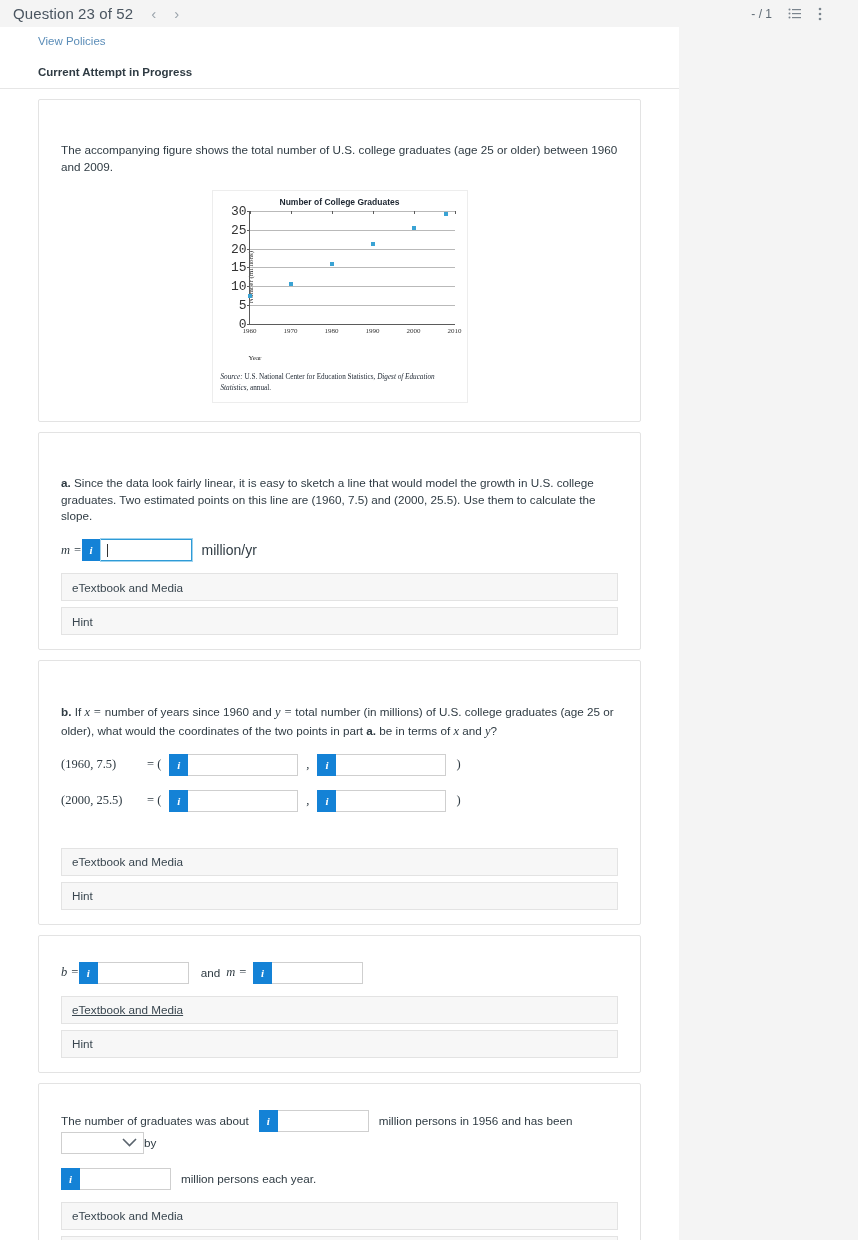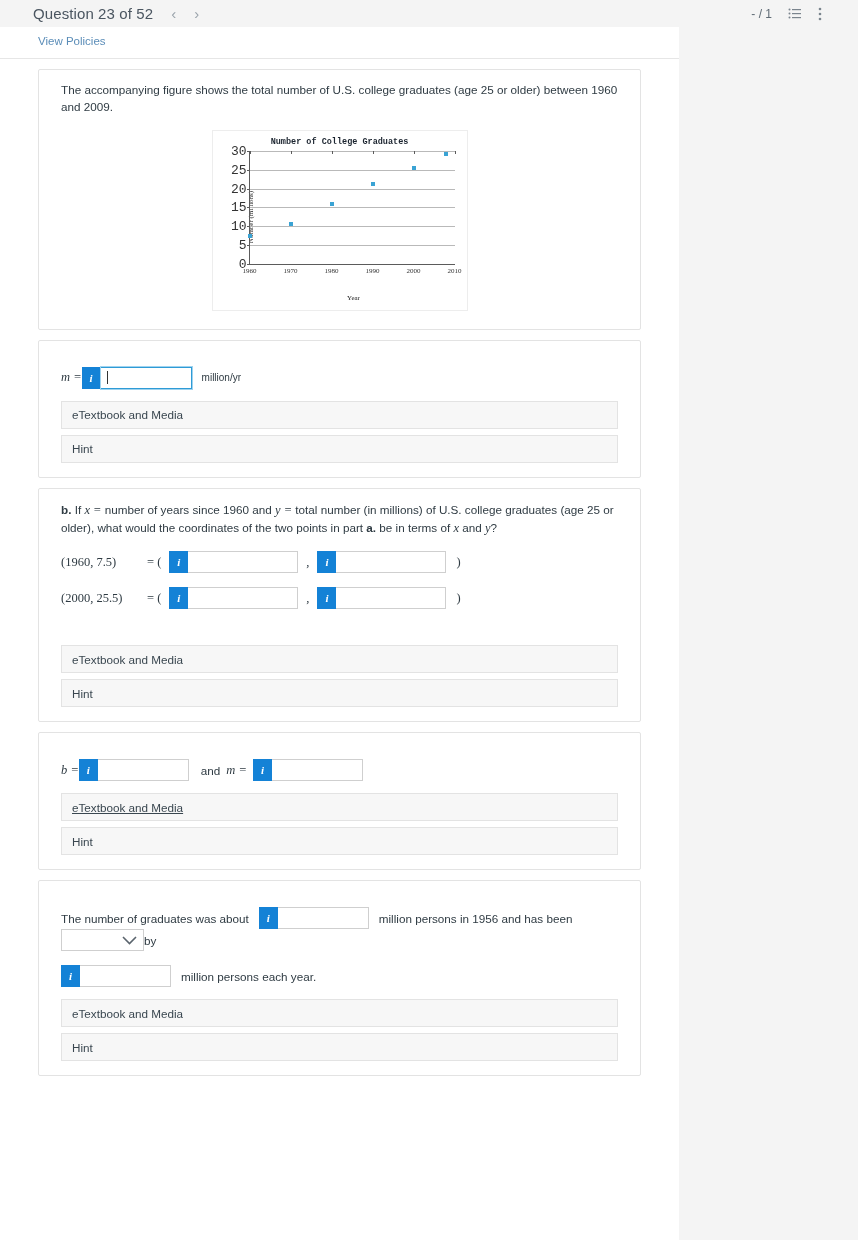--- a/index.html
+++ b/index.html
@@ -11,21 +11,21 @@
     font-size:12px;
     color:#2f3b43;
     overflow:hidden;
   }
 
   
   .topbar {
     height:27px; width:850px;
     background:#f4f4f4;
     display:flex; align-items:center;
-    padding:0 16px 0 33px;
+    padding:0 16px 0 13px;
   }
   .q-title { font-size:15px; color:#4a5560; letter-spacing:.1px; }
   .navarrows { display:flex; align-items:center; margin-left:16px; gap:14px; }
   .arrow {
     font-size:15px; color:#9aa3ab; cursor:pointer;
     line-height:1; padding:0 2px;
   }
   .topright { margin-left:auto; display:flex; align-items:center; gap:16px; padding-right:12px;}
   .score { font-size:12px; color:#5e6a74; }
   .icon-btn { cursor:pointer; display:flex; align-items:center; }
@@ -52,35 +52,35 @@
 
   
   .card {
     margin:10px 38px 0 38px;
     border:1px solid #e3e3e3;
     background:#fff;
     border-radius:2px;
     padding:12px 0 14px 0;
   }
   .card.first { margin-top:10px; }
-  .qtext { padding:0 22px 0 22px; line-height:1.45; font-size:11.7px; }
+  .qtext { padding:0 22px 0 22px; line-height:1.45; font-size:11.7px;margin-top:30px; }
   .qtext b { font-weight:bold; }
   .mi { font-family:"Liberation Serif", serif; font-style:italic; font-size:12.5px; }
   .mn { font-family:"Liberation Serif", serif; font-size:12.5px; }
 
   
   .figure-wrap { display:flex; justify-content:center; padding:14px 0 4px 0; }
   .figure {
     width:256px; background:#fff;
     border:1px solid #ededed;
     padding:6px 8px 8px 8px;
   }
   .fig-title {
     text-align:center; font-weight:bold; font-size:8.5px;
-    font-family:Liberation Mono, monospace; color:#1c2530; margin-bottom:4px;
+    font-family:Liberation Sans, sans-serif; color:#1c2530; margin-bottom:4px;
   }
   .plotbox { position:relative; height:132px; margin-left:28px; margin-right:4px; }
   .axis-area { position:absolute; inset:0 0 18px 0; border-left:1px solid #5b5b5b; border-bottom:1px solid #5b5b5b; }
   .gridline { position:absolute; left:0; right:0; height:1px; background:#b9b9b9; }
   .ytick {
     position:absolute; right:calc(100% + 3px); transform:translateY(-50%);
     font-family:Liberation Mono, monospace; font-size:13px; color:#333;
   }
   .ytickmark { position:absolute; left:-3px; width:3px; height:1px; background:#5b5b5b; }
   .xtick {
@@ -91,32 +91,32 @@
   .dot {
     position:absolute; width:4px; height:4px; background:#3aa3d4;
     transform:translate(-50%, 50%);
   }
   .ylabel {
     position:absolute; left:-24px; top:50%;
     transform:translateY(-50%) rotate(-90deg); transform-origin:center;
     font-family:"Liberation Serif", serif; font-size:7px; color:#222; white-space:nowrap;
   }
   .xlabel {
-    text-align:center; font-family:"Liberation Serif", serif;
+    font-family:"Liberation Serif", serif;
     font-size:7px; color:#222; margin-top:11px; margin-left:28px;
   }
   .source {
     font-family:"Liberation Serif", serif; font-size:7.2px;
     color:#1c2530; line-height:1.5; margin-top:10px;
   }
   .source i { font-style:italic; }
 
   
   .ansrow { display:flex; align-items:center; padding:0 22px; margin-top:14px; flex-wrap:wrap; }
-  .unit { margin-left:10px; font-size:10px; color:#2f3b43; }
+  .unit { margin-left:10px; font-size:14px; color:#2f3b43; }
   .inline-txt { font-size:11.7px; color:#2f3b43; }
 
   .field { display:flex; align-items:stretch; height:22px; }
   .ibadge {
     width:19px; background:#1482d6; color:#fff;
     font-family:"Liberation Serif", serif; font-style:italic; font-weight:bold;
     font-size:11px; display:flex; align-items:center; justify-content:center;
     cursor:pointer; flex:0 0 19px;
   }
   .inputbox {
@@ -172,20 +172,21 @@
             <circle cx="2" cy="12" r="1.3"></circle>
         </g>
       </svg>
     </div>
   </div>
 </div>
 
 <div class="page">
 
   <span class="policies">View Policies</span>
+  <div class="attempt">Current Attempt in Progress</div>
   <div class="rule"></div>
 
   
   <div class="card first">
     <div class="qtext">The accompanying figure shows the total number of U.S. college graduates (age 25 or older) between 1960 and 2009.</div>
 
     <div class="figure-wrap">
       <div class="figure">
         <div class="fig-title">Number of College Graduates</div>
 
@@ -227,26 +228,32 @@
               <div class="dot" style="left: 0%; bottom: 25%; background: rgb(58, 163, 212);"></div>
               <div class="dot" style="left: 20%; bottom: 35.6667%; background: rgb(58, 163, 212);"></div>
               <div class="dot" style="left: 40%; bottom: 53.3333%; background: rgb(58, 163, 212);"></div>
               <div class="dot" style="left: 60%; bottom: 71%; background: rgb(58, 163, 212);"></div>
               <div class="dot" style="left: 80%; bottom: 85.3333%; background: rgb(58, 163, 212);"></div>
               <div class="dot" style="left: 96%; bottom: 97.6667%; background: rgb(58, 163, 212);"></div>
             </div>
         </div>
         <div class="xlabel">Year</div>
 
+        <div class="source">
+          <i>Source:</i><span> U.S. National Center for Education Statistics, </span><i>Digest of Education Statistics</i><span>, annual.</span>
+        </div>
       </div>
     </div>
   </div>
 
   
   <div class="card">
+    <div class="qtext">
+      <b>a.</b><span> Since the data look fairly linear, it is easy to sketch a line that would model the growth in U.S. college graduates. Two estimated points on this line are (1960, 7.5) and (2000, 25.5). Use them to calculate the slope.</span>
+    </div>
 
     <div class="ansrow">
       <span class="mi">m =</span>
       <div class="field focused">
         <div class="ibadge">i</div>
         <div class="inputbox" style="width:91px">
           <div class="caret"></div>
         </div>
       </div>
       <span class="unit">million/yr</span>

